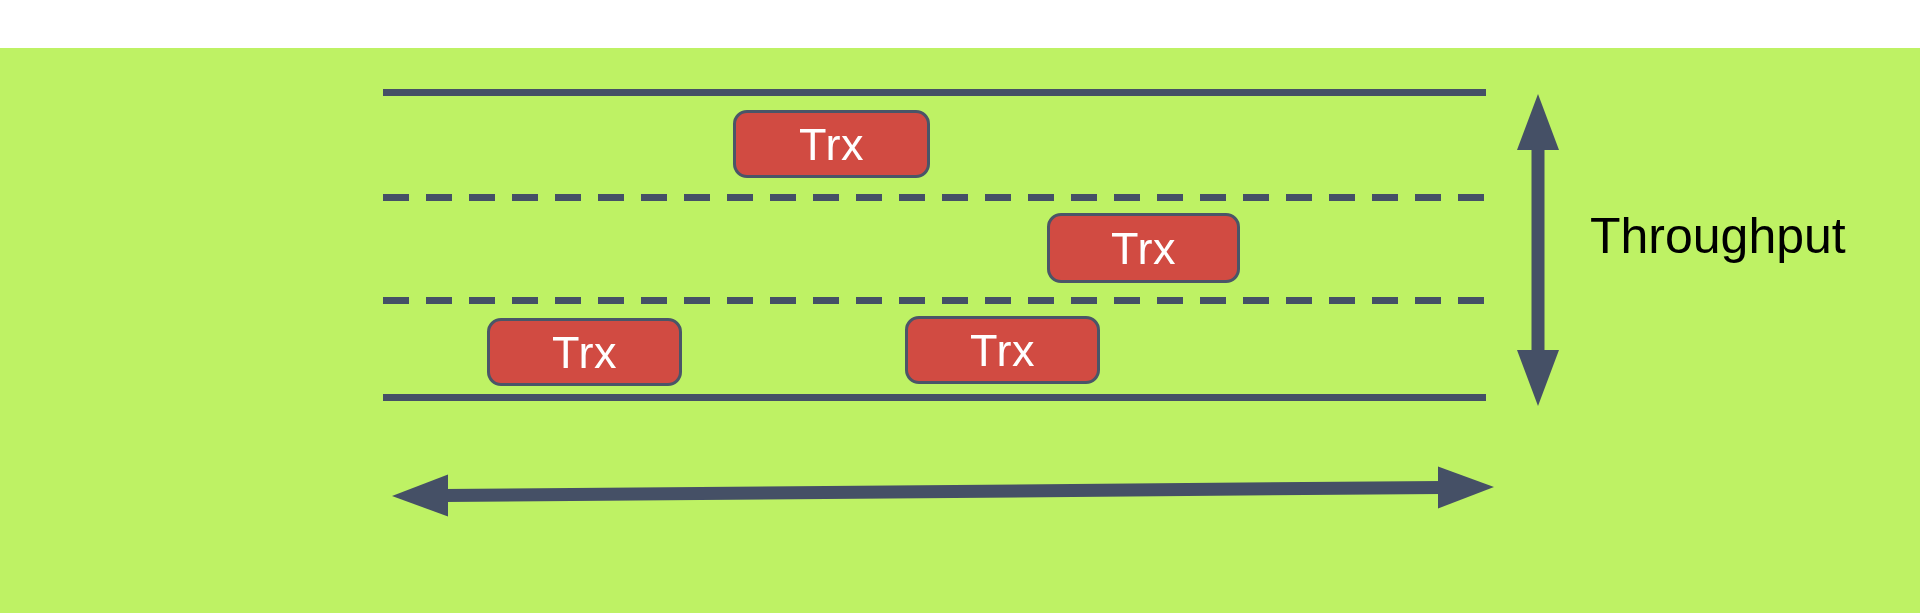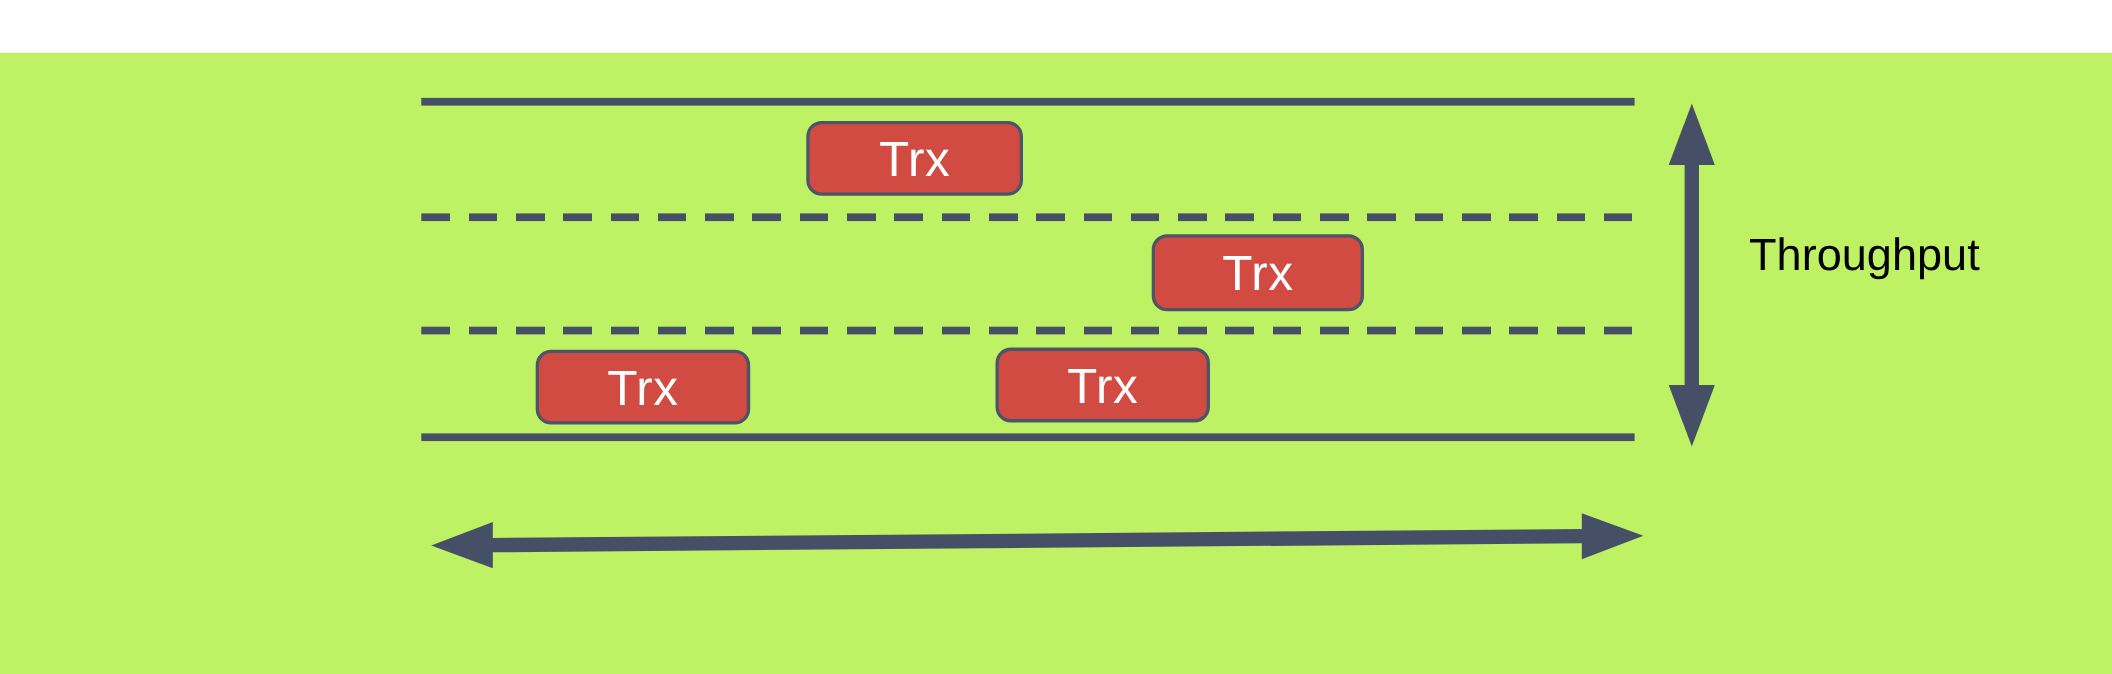--- a/index.html
+++ b/index.html
@@ -40,21 +40,21 @@
   }
   .trx-label{
     color:var(--box-text);
     font-size:45px;
     line-height:1;
     letter-spacing:0.5px;
   }
   .axis-label{
     position:absolute;
     color:var(--label-text);
-    font-size:41px;
+    font-size:50px;
     line-height:1.15;
     white-space:nowrap;
   }
   .arrow-svg{position:absolute;display:block;}
   .arrow-fill{fill:var(--slate);}
   .arrow-stroke{stroke:var(--slate);stroke-width:13px;}
 </style>
 </head>
 <body>
 

